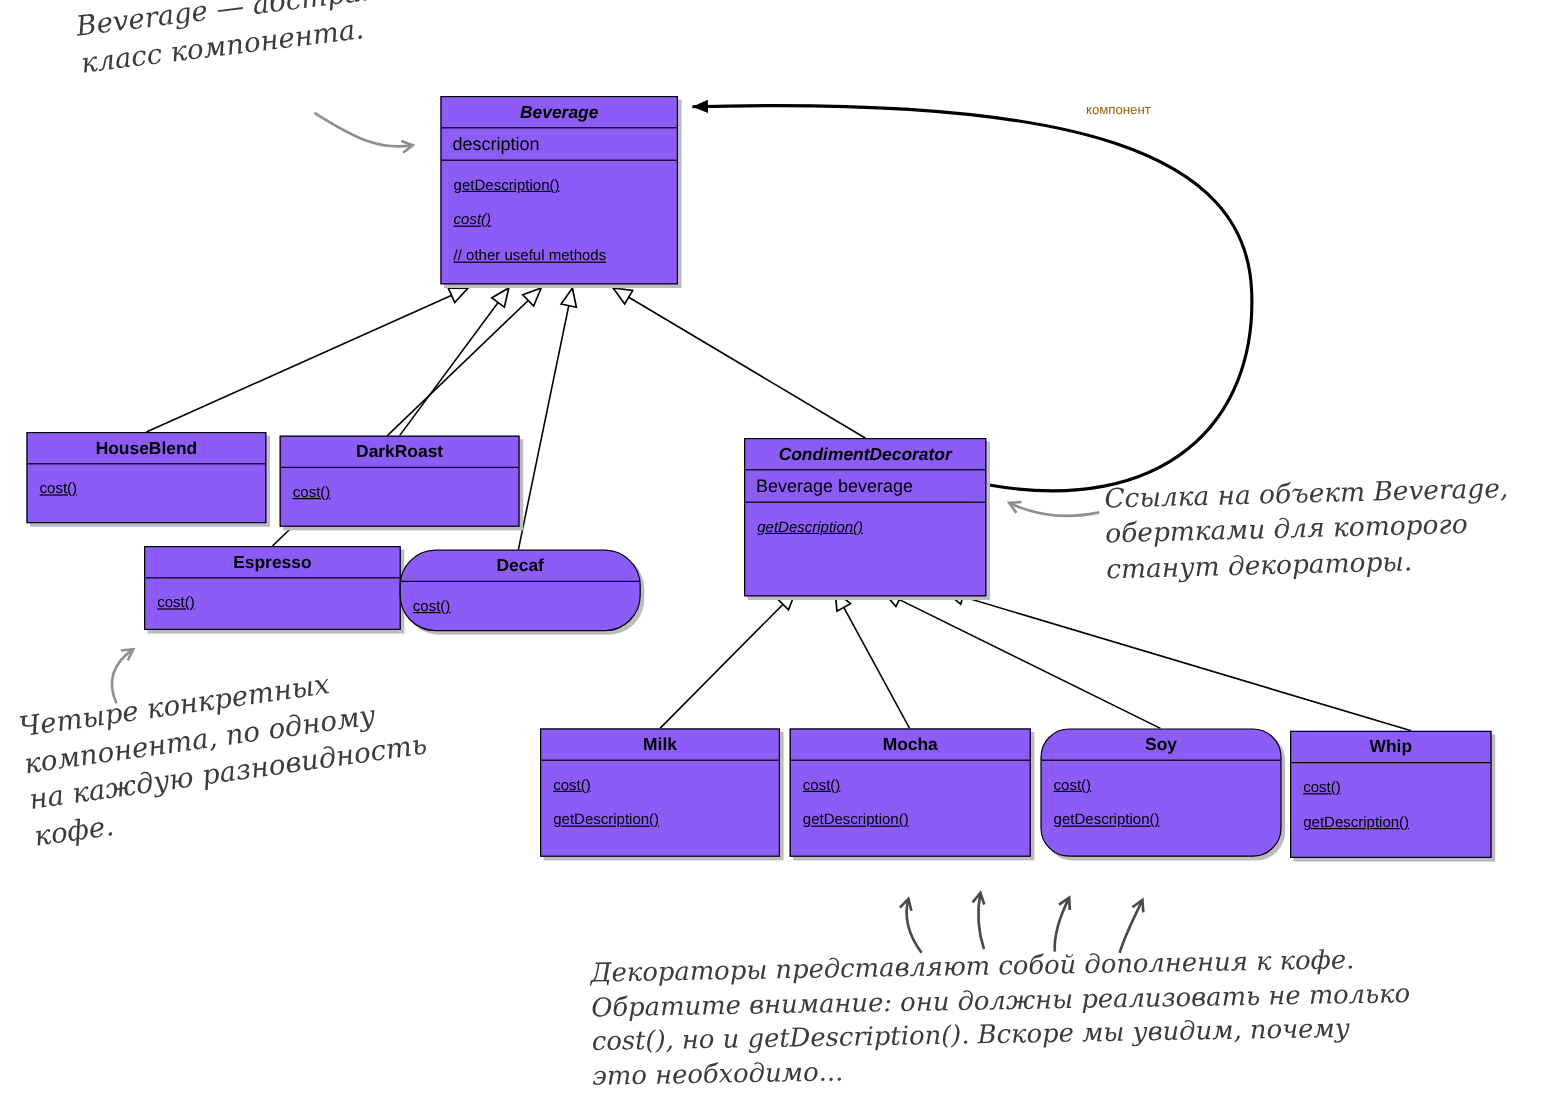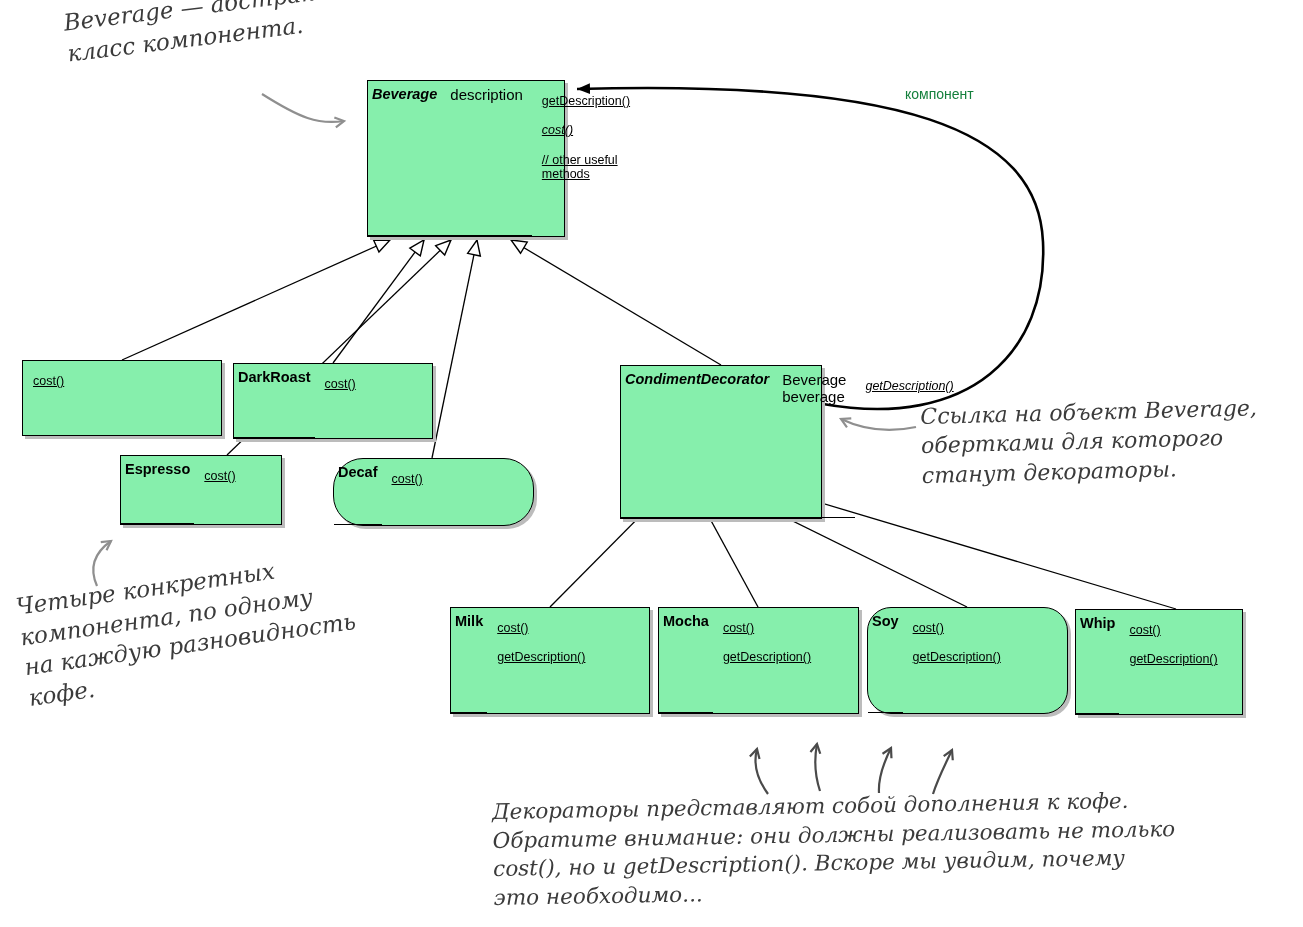--- a/index.html
+++ b/index.html
@@ -4,23 +4,23 @@
 <style>
   * { margin:0; padding:0; box-sizing:border-box; }
   html,body { background:#fff; }
   body {
     width:1303px; height:927px; position:relative; overflow:hidden;
     font-family:"Liberation Sans", sans-serif; color:#000;
   }
   svg.connectors { position:absolute; left:0; top:0; z-index:1; }
 
   .uml-box {
-    position:absolute; z-index:2; background:#86efac;
+    position:absolute; z-index:2; background:#8b5cf6;
     border:1.5px solid #000; box-shadow:3px 3px 0 #bcbcbc;
-    display:flex; flex-direction:row;
+    display:flex; flex-direction:column;
   }
   .uml-title {
     font-weight:bold; font-size:14.5px; text-align:center;
     padding:5px 4px 4px; border-bottom:1.5px solid #000;
   }
   .uml-title.abstract { font-style:italic; }
   .uml-attr {
     font-size:15px; padding:5px 9px 4px; border-bottom:1.5px solid #000;
   }
   .uml-methods { padding:13px 10px 4px; font-size:12.5px; flex:1;text-decoration:underline; }
@@ -31,21 +31,21 @@
     position:absolute; z-index:3;
     font-family:"DejaVu Serif", serif; font-style:italic;
     color:#3b3b3b; white-space:pre-line; line-height:1.33;
   }
   #ann-abstract   { left:62px;  top:8px;   font-size:23px; transform:rotate(-7deg);  transform-origin:left top; }
   #ann-reference  { left:920px; top:402px; font-size:22px; transform:rotate(-1.5deg); transform-origin:left top; }
   #ann-concrete   { left:14px;  top:592px; font-size:23px; transform:rotate(-8deg);  transform-origin:left top; }
   #ann-decorators { left:492px; top:798px; font-size:21.5px; transform:rotate(-1deg); transform-origin:left top; }
 
   .edge-label {
-    position:absolute; z-index:3; font-size:14px; color:#15803d;
+    position:absolute; z-index:3; font-size:11px; color:#a16207;
     font-family:"Liberation Sans", sans-serif;
   }
   #label-component { left:905px; top:86px; }
 </style>
 </head>
 <body>
 
 <svg class="connectors" width="1303" height="927" viewBox="0 0 1303 927">
   <defs>
     <marker id="triHollow" markerWidth="19" markerHeight="17" refX="16.5" refY="8" orient="auto" markerUnits="userSpaceOnUse">
@@ -89,47 +89,48 @@
   <div class="uml-title abstract">Beverage</div>
   <div class="uml-attr">description</div>
   <div class="uml-methods">
     <div class="m">getDescription()</div>
     <div class="m it">cost()</div>
     <div class="m">// other useful methods</div>
   </div>
 </div>
 
 <div class="uml-box" style="left:22px;top:360px;width:200px;height:76px;">
+  <div class="uml-title">HouseBlend</div>
   <div class="uml-methods">
     <div class="m">cost()</div>
   </div>
 </div>
 
 <div class="uml-box" style="left:233px;top:363px;width:200px;height:76px;">
   <div class="uml-title">DarkRoast</div>
   <div class="uml-methods">
     <div class="m">cost()</div>
   </div>
 </div>
 
-<div class="uml-box" style="left:120px;top:455px;width:162px;height:70px;">
+<div class="uml-box" style="left:120px;top:455px;width:214px;height:70px;">
   <div class="uml-title">Espresso</div>
   <div class="uml-methods">
     <div class="m">cost()</div>
   </div>
 </div>
 
 <div class="uml-box" style="left:333px;top:458px;width:201px;height:68px;border-radius:30px;">
   <div class="uml-title">Decaf</div>
   <div class="uml-methods">
     <div class="m">cost()</div>
   </div>
 </div>
 
-<div class="uml-box" style="left:620px;top:365px;width:202px;height:154px;">
+<div class="uml-box" style="left:620px;top:365px;width:202px;height:132px;">
   <div class="uml-title abstract">CondimentDecorator</div>
   <div class="uml-attr">Beverage beverage</div>
   <div class="uml-methods">
     <div class="m it">getDescription()</div>
   </div>
 </div>
 
 <div class="uml-box" style="left:450px;top:607px;width:200px;height:107px;">
   <div class="uml-title">Milk</div>
   <div class="uml-methods">

